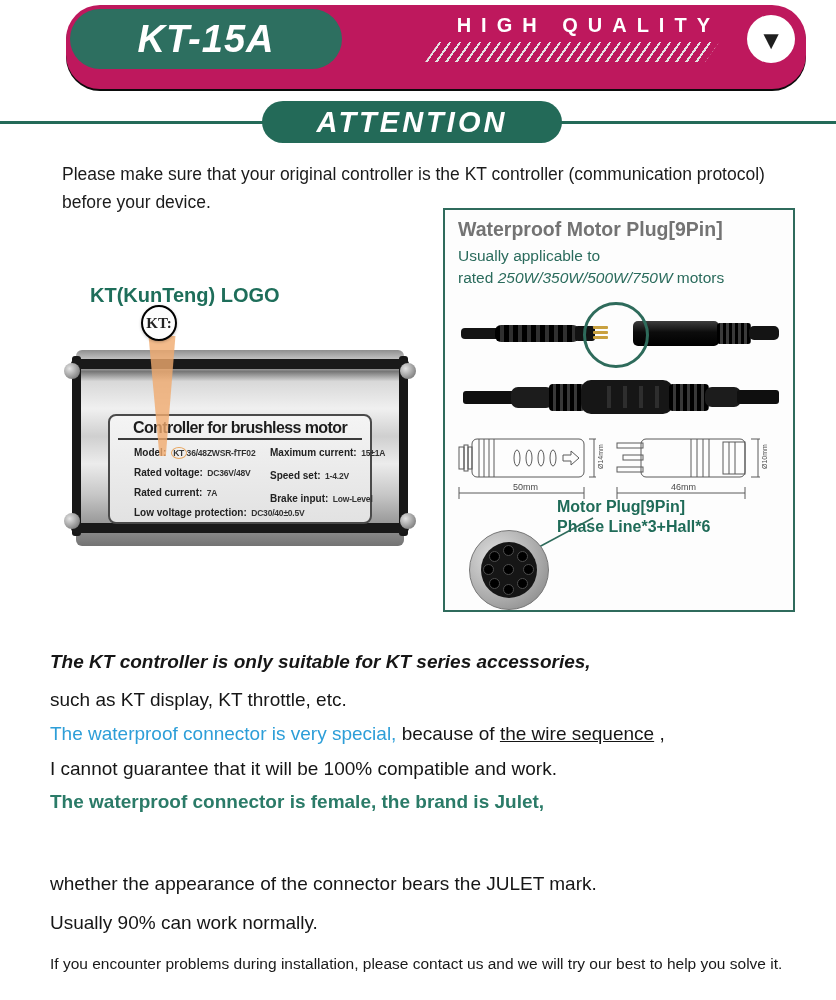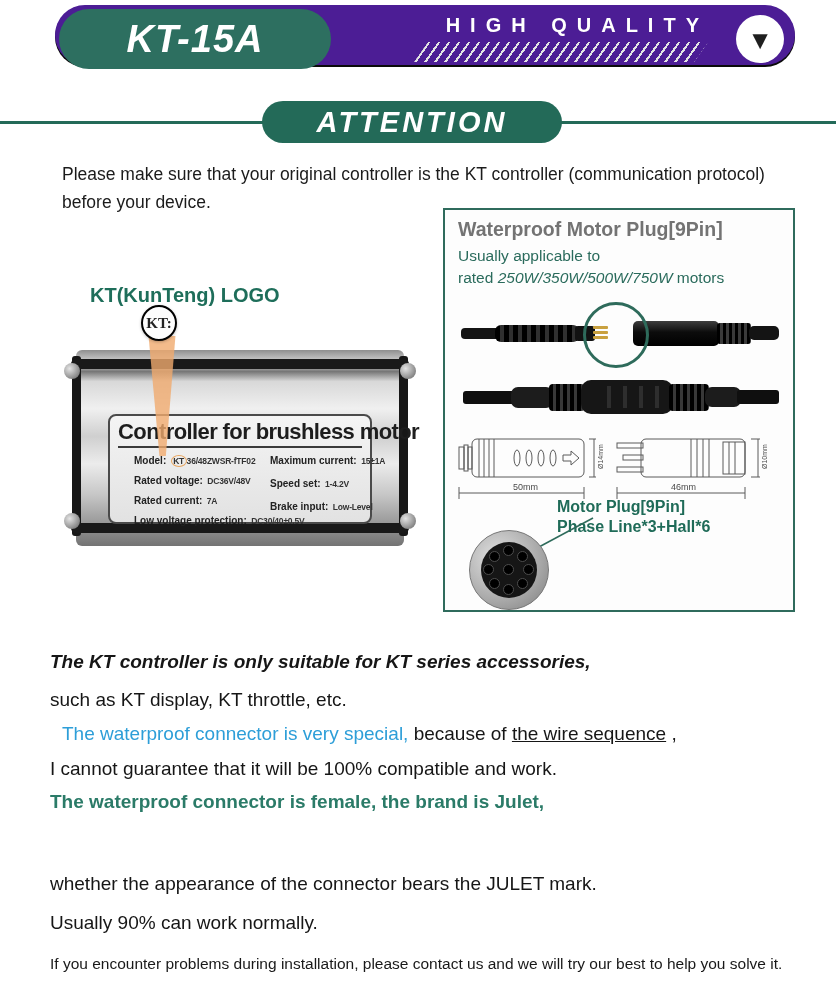--- a/index.html
+++ b/index.html
@@ -4,22 +4,22 @@
 <style>
   * { margin:0; padding:0; box-sizing:border-box; }
   html,body { background:#ffffff; }
   .page {
     position:relative; width:836px; height:1000px; background:#fff;
     font-family:"Liberation Sans", sans-serif; color:#1c1c1c; overflow:hidden;
   }
 
   
   .header {
-    position:absolute; left:55px; top:5px; width:740px; height:60px;
-    background:#4c1d95; border-radius:34px; box-shadow:0 2px 0 #0b0b0b;
+    position:absolute; left:66px; top:5px; width:740px; height:84px;
+    background:#be185d; border-radius:34px; box-shadow:0 2px 0 #0b0b0b;
   }
   .model-badge {
     position:absolute; left:4px; top:4px; width:272px; height:60px;
     background:#2d6f60; border-radius:30px; display:flex; align-items:center; justify-content:center;
   }
   .model-badge span {
     color:#fff; font-weight:bold; font-style:italic; font-size:38px; letter-spacing:1px;
   }
   .hq-block { position:absolute; right:86px; top:9px; width:300px; text-align:right; }
   .hq-text { color:#fff; font-weight:bold; font-size:20px; letter-spacing:10px; white-space:nowrap; }
@@ -85,21 +85,21 @@
   }
   .screw.tl { left:-12px; top:13px; } .screw.tr { right:-12px; top:13px; }
   .screw.bl { left:-12px; bottom:17px; } .screw.br { right:-12px; bottom:17px; }
 
   .ctrl-label {
     position:absolute; left:32px; top:64px; width:264px; height:110px; z-index:4;
     background:linear-gradient(180deg,#f4f4f4,#e2e2e2); border:2px solid #4a4a4a; border-radius:8px;
     padding:3px 8px 0 8px;
   }
   .ctrl-title {
-    font-size:22px; font-weight:bold; color:#1d1d1d; letter-spacing:-0.6px; white-space:nowrap;
+    font-size:16px; font-weight:bold; color:#1d1d1d; letter-spacing:-0.6px; white-space:nowrap;
     text-align:center; border-bottom:2px solid #3a3a3a; padding-bottom:1px;
   }
   .ctrl-cols { position:relative; height:80px; }
   .ctrl-col-l { position:absolute; left:16px; top:4px; width:152px; }
   .ctrl-col-r { position:absolute; left:152px; top:4px; width:108px; }
   .ctrl-row { line-height:13px; margin-bottom:4px; white-space:nowrap; }
   .ctrl-col-r .ctrl-row { margin-bottom:7px; }
   .ctrl-key { font-size:10px; font-weight:bold; color:#222; }
   .ctrl-val { font-size:8.5px; font-weight:600; color:#333; letter-spacing:-0.2px; }
   .kt-ring { border:1.5px solid #e8a55e; border-radius:50%; padding:0 1.5px; }
@@ -154,21 +154,21 @@
   .face {
     position:absolute; left:24px; top:320px; width:80px; height:80px; border-radius:50%;
     background:radial-gradient(circle at 35% 35%, #e2e2e2, #a8a8a8 60%, #7b7b7b); border:1px solid #777;
   }
   .face-inner { position:absolute; left:11px; top:11px; width:56px; height:56px; border-radius:50%; background:#161616; }
   .hole { position:absolute; width:11px; height:11px; border-radius:50%; background:#000; border:1px solid #4d4d4d; }
 
   
   .note { position:absolute; left:50px; font-size:19px; color:#161616; white-space:nowrap; }
   .n-bolditalic { font-weight:bold; font-style:italic; }
-  .n-blue { color:#2d9ed8;margin-left:12px; }
+  .n-blue { color:#2d9ed8; }
   .n-underline { text-decoration:underline; }
   .n-green { color:#2b7b68; font-weight:600; }
   .n-italic-underline { font-style:italic; text-decoration:underline; }
   .n-bold { font-weight:bold; }
   .note-footer { position:absolute; left:50px; top:955px; font-size:15.5px; color:#191919; white-space:nowrap; }
 </style>
 </head>
 <body>
 
 <div class="page">

